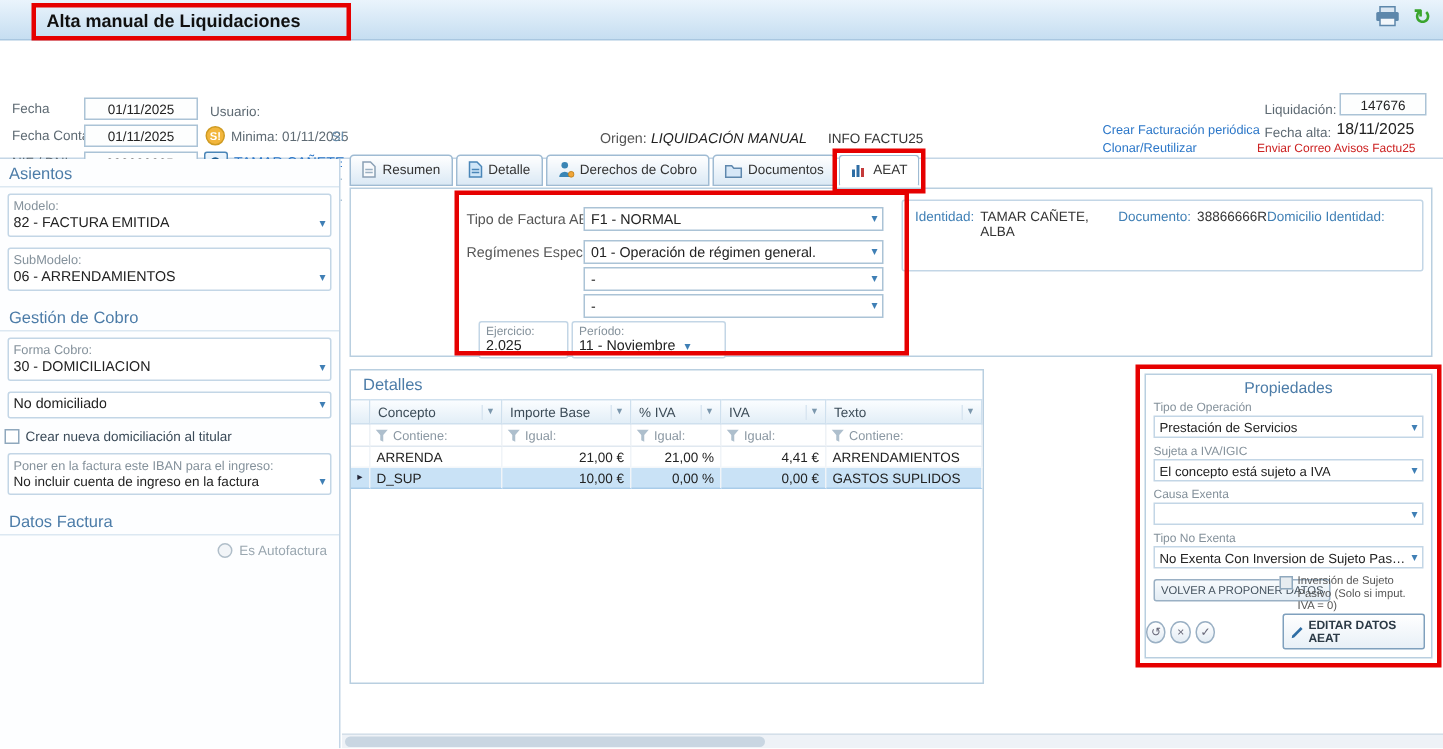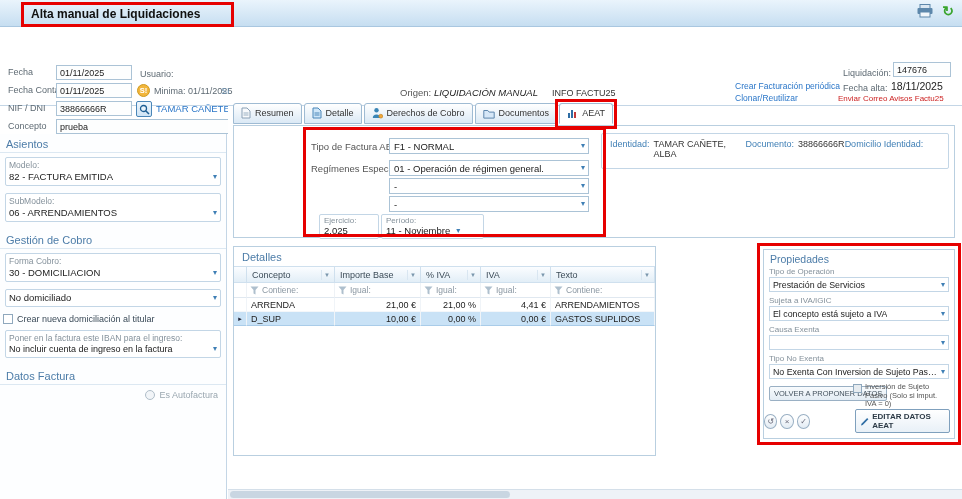--- a/index.html
+++ b/index.html
@@ -12,34 +12,34 @@
               background:linear-gradient(#eaf4fc,#c6def1); border-bottom:1px solid #a9c7e0; }
   .page-title { position:absolute; left:31px; top:7px; font-size:12px; font-weight:bold; color:#101010; }
   .tb-icons { position:absolute; right:8px; top:4px; display:flex; align-items:center; gap:8px; }
   .iconbtn { display:inline-flex; align-items:center; justify-content:center; cursor:pointer; }
   .sync-glyph { font-size:14px; font-weight:bold; color:#3aa52e; line-height:1; }
 
   
   .topform { position:absolute; left:0; top:29px; right:0; height:77px; background:#fff; border-bottom:1px solid #c4d6e6; }
   .flabel { position:absolute; font-size:9px; color:#5e6a73; line-height:14px; }
   .inp { position:absolute; height:15px; border:1px solid #abc3d6; background:#fdfefe;
-         font-family:"Liberation Sans",sans-serif; font-size:9px; color:#222; padding:0 3px; }
+         font-family:"Liberation Sans",sans-serif; font-size:9px; color:#222; padding:0 3px;text-align:center; }
   .badge-s { position:absolute; width:13px; height:13px; border-radius:50%; background:#f2b63c; border:1px solid #cf9b22;
              color:#fff; font-size:7.5px; font-weight:bold; display:flex; align-items:center; justify-content:center; }
   .searchbtn { position:absolute; width:16px; height:16px; border:1px solid #4a86b8; border-radius:2px;
                background:linear-gradient(#eef6fd,#cfe4f5); display:flex; align-items:center; justify-content:center; cursor:pointer; }
   .bluelink { color:#2a76c8; font-size:8.5px; line-height:12px; cursor:pointer; white-space:nowrap; }
   .redlink { color:#cc2222; font-size:8px; line-height:12px; cursor:pointer; white-space:nowrap; }
   .origen-wrap { position:absolute; left:400px; top:58px; display:flex; gap:14px; align-items:baseline; }
   .origen-lbl { font-size:9.5px; color:#555; }
   .origen-val { font-size:9.5px; font-style:italic; color:#222; }
   .infofactu { font-size:9px; color:#333; }
 
   
-  .sidebar { position:absolute; left:0; top:106px; width:227px; bottom:0; background:#fdfeff; border-right:1px solid #c4d6e6;margin-top:28px; }
+  .sidebar { position:absolute; left:0; top:106px; width:227px; bottom:0; background:#fdfeff; border-right:1px solid #c4d6e6; }
   .main { position:absolute; left:228px; top:106px; right:0; bottom:0; background:#fff; }
 
   .shdr { padding:4px 6px 2px; font-size:11px; color:#4c7ca8; border-bottom:1px solid #dce8f2; }
   .sbf { margin:4px 5px 7px; border:1px solid #c3d6e6; border-radius:2px; padding:2px 3px 3px; background:#fff; }
   .sbf .fl { font-size:8.5px; color:#84919b; margin-bottom:1px; }
   .fv { display:flex; justify-content:space-between; align-items:center; font-size:9.5px; color:#222; cursor:pointer; }
   .fv .cv { white-space:nowrap; overflow:hidden; text-overflow:ellipsis; }
   .fv.small { font-size:9px; }
   .arr { color:#3f7fb5; font-size:8px; line-height:1; margin-left:3px; flex:0 0 auto; }
   .chkrow { display:flex; align-items:center; gap:4px; margin:6px 5px 6px 3px; font-size:9px; color:#3a4a58; }
@@ -58,21 +58,21 @@
   .aeatpanel { position:absolute; left:5px; top:19px; width:722px; height:113px; border:1px solid #b9cfe0; background:#fff; }
   .aeat-lbl { position:absolute; font-size:9.5px; color:#555; }
   .combo { position:absolute; display:flex; justify-content:space-between; align-items:center;
            border:1px solid #abc3d6; background:#fff; height:16px; padding:0 3px 0 4px;
            font-size:9.5px; color:#222; cursor:pointer; }
   .combo .cv { white-space:nowrap; overflow:hidden; text-overflow:ellipsis; }
   .mini-fs { border:1px solid #c3d6e6; border-radius:2px; padding:1px 4px 2px; background:#fff; }
   .mini-fs .fl { font-size:8px; color:#84919b; }
   .mini-fs .mv { font-size:9.5px; color:#222; display:flex; align-items:center; gap:3px; }
   .ejper { position:absolute; left:85px; top:88px; display:flex; gap:2px; }
-  .identbox { position:absolute; left:367px; top:7px; width:348px; height:36px; border:1px solid #c3d6e6;
+  .identbox { position:absolute; left:367px; top:7px; width:348px; height:48px; border:1px solid #c3d6e6;
               border-radius:2px; padding:5px 8px; display:flex; font-size:9px; }
   .ilbl { color:#3f7fb5; white-space:nowrap; }
   .ival { color:#333; }
 
   
   .detpanel { position:absolute; left:5px; top:140px; width:423px; height:210px; border:1px solid #b9cfe0; background:#fff; }
   .dettitle { padding:4px 8px 3px; font-size:11px; color:#4c7ca8; }
   .trow { display:grid; grid-template-columns:13px 88px 86px 60px 70px 1fr; }
   .hc { position:relative; display:flex; align-items:center; height:17px; padding:0 2px 0 5px;
         background:linear-gradient(#fbfdff,#e2eef7); border-top:1px solid #cfe0ee; border-bottom:1px solid #cfe0ee;
@@ -81,21 +81,21 @@
   .fc { display:flex; align-items:center; gap:3px; height:15px; padding:0 3px;
         border-bottom:1px solid #e0e8f0; border-right:1px solid #eef2f6; font-size:8.5px; color:#8a97a2; cursor:pointer; }
   .dc { height:14px; line-height:14px; padding:0 4px; font-size:9px; color:#222;
         border-right:1px solid #f0f4f8; border-bottom:1px solid #f4f7fa; white-space:nowrap; overflow:hidden; }
   .num { text-align:right; }
   .mk { display:flex; align-items:center; justify-content:center; font-size:7px; color:#223; padding:0; }
   .drow.sel .dc { background:#c9e2f6; border-bottom:1px solid #a9cce9; }
 
   
   .proppanel { position:absolute; left:535px; top:143px; width:192px; height:190px; border:1px solid #b9cfe0; background:#fff; }
-  .proptitle { padding:3px 6px 1px; font-size:10.5px; color:#4c7ca8; }
+  .proptitle { padding:3px 6px 1px; font-size:10.5px; color:#4c7ca8;text-align:center; }
   .pf { margin:1px 5px 4px; }
   .pf .fl { font-size:8px; color:#84919b; margin-bottom:1px; }
   .pcombo { display:flex; justify-content:space-between; align-items:center; border:1px solid #c3d6e6;
             height:15px; padding:0 3px; font-size:8.8px; color:#222; cursor:pointer; }
   .pcombo .cv { white-space:nowrap; overflow:hidden; text-overflow:ellipsis; }
   .volver { position:absolute; left:5px; top:136px; border:1px solid #9ab0c4; border-radius:2px;
             background:linear-gradient(#f8fbfd,#e3ecf4); font-size:7.5px; color:#44525e; padding:2px 4px; cursor:pointer; }
   .invblk { position:absolute; right:4px; top:133px; width:97px; display:flex; gap:3px; align-items:flex-start; }
   .invblk .chk { width:9px; height:9px; background:#e7ecf0; margin-top:1px; }
   .invblk .txt { font-size:7.5px; line-height:8.5px; color:#555; }

